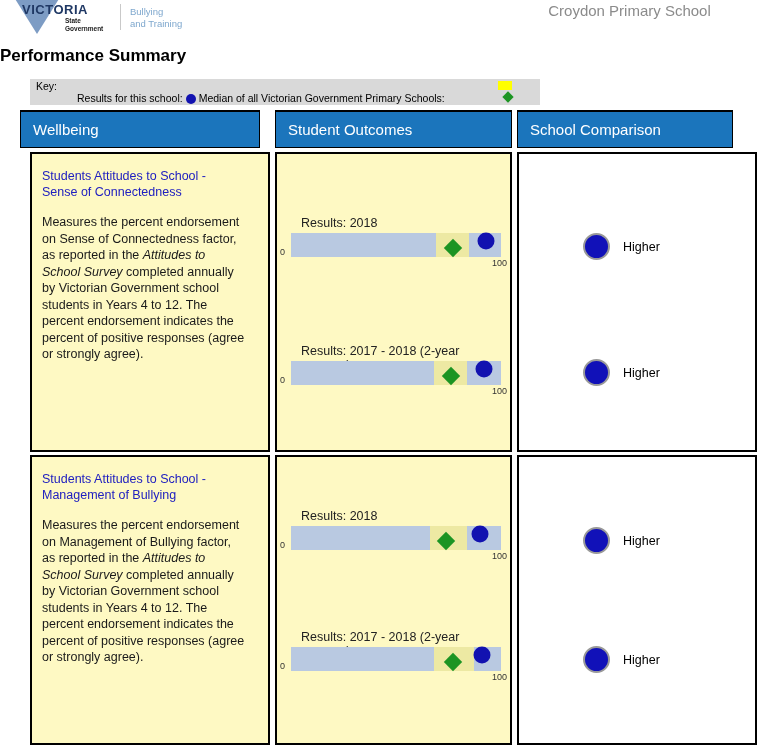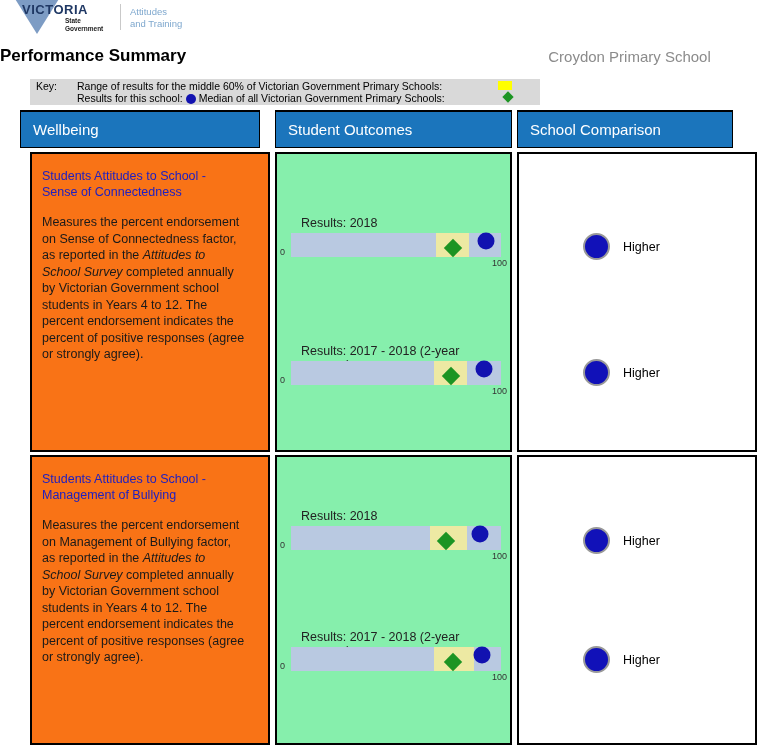--- a/index.html
+++ b/index.html
@@ -22,21 +22,21 @@
   .logo-sub {
     position:absolute; left:55px; top:17px; font-size:6.5px; font-weight:bold;
     color:#222; line-height:8px;
   }
   .logo-divider { position:absolute; left:110px; top:4px; width:1px; height:26px; background:#c9c9c9; }
   .logo-dept {
     position:absolute; left:120px; top:6px; font-size:9.5px; color:#7fa8ce; line-height:12px;
   }
   .school-name {
     position:absolute; left:500px; top:2px; width:259px; text-align:center;
-    font-size:15px; color:#8b8b8b;margin-top:46px;
+    font-size:15px; color:#8b8b8b;
   }
   .page-title {
     position:absolute; left:0; top:46px; width:100%; text-align:left;
     font-size:17px; font-weight:bold; color:#000;
   }
   
   .key-box {
     position:absolute; left:30px; top:79px; width:510px; height:26px;
     background:#d9d9d9; font-size:10.5px; line-height:12.5px; color:#000;
   }
@@ -59,22 +59,22 @@
   .hdr-cell {
     position:absolute; top:110px; height:38px; background:#1b75bc;
     border:1px solid #000; border-top-width:2px;
     color:#fff; font-size:15px; line-height:35px; padding-left:12px;
   }
   .hdr-1 { left:20px;  width:240px; }
   .hdr-2 { left:275px; width:237px; }
   .hdr-3 { left:517px; width:216px; }
 
   .cell { position:absolute; border:2px solid #000; }
-  .cell-text  { background:#f97316; left:30px;  width:240px; padding:14px 23px 0 10px; }
-  .cell-chart { background:#86efac;    left:275px; width:237px; }
+  .cell-text  { background:#fef9c3; left:30px;  width:240px; padding:14px 23px 0 10px; }
+  .cell-chart { background:#fef9c3;    left:275px; width:237px; }
   .cell-comp  { background:#fff;    left:517px; width:240px; }
   .row1 { top:152px; height:300px; }
   .row2 { top:455px; height:290px; }
 
   .metric-title { font-size:12.5px; color:#2020c0; line-height:16px; margin-bottom:14px; }
   .metric-desc  { font-size:12.5px; color:#1a1a1a; line-height:16.5px; }
   .metric-desc .it { font-style:italic; }
 
   
   .chart { position:absolute; left:14px; right:9px; }
@@ -108,31 +108,30 @@
 
 <div class="logo">
   <div class="logo-triangle"></div>
   <div class="logo-brand">VICTORIA</div>
   <div class="logo-sub">
     <div>State</div>
     <div>Government</div>
   </div>
   <div class="logo-divider"></div>
   <div class="logo-dept">
-    <div>Attitudes</div>
+    <div>Bullying</div>
     <div>and Training</div>
   </div>
 </div>
 <div class="school-name">Croydon Primary School</div>
 <div class="page-title">Performance Summary</div>
 
 <div class="key-box">
   <div class="key-row">
     <span class="key-label">Key:</span>
-    <span class="key-text1">Range of results for the middle 60% of Victorian Government Primary Schools:</span>
     <span class="key-swatch-yellow"></span>
   </div>
   <div class="key-row">
     <span class="key-text2a"><span>Results for this school:</span><span class="key-dot"></span><span>Median of all Victorian Government Primary Schools:</span></span>
     <span class="key-diamond"></span>
   </div>
 </div>
 
 <div class="hdr-cell hdr-1">Wellbeing</div>
 <div class="hdr-cell hdr-2">Student Outcomes</div>

